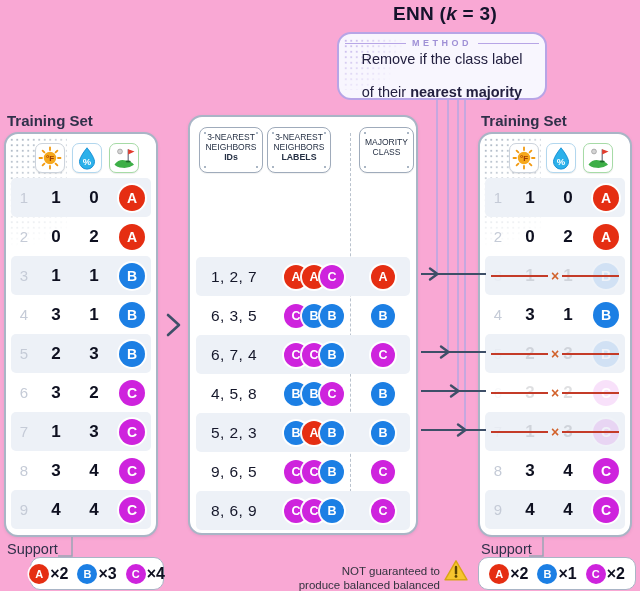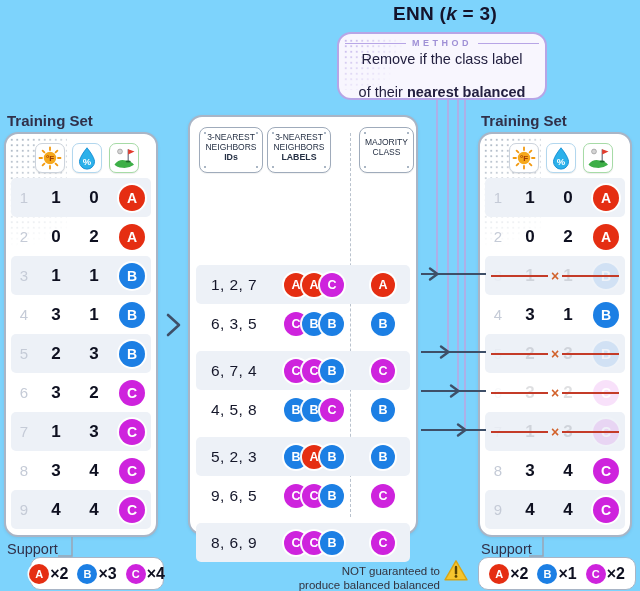--- a/index.html
+++ b/index.html
@@ -4,21 +4,21 @@
 <style>
   :root{
     --class-a:#e52e12; --class-b:#1c7fe4; --class-c:#ce23dd;
     --strike:#c43b28; --cross:#d2622c; --arrow:#3e4f68;
     --panel-border:#a9b5c6; --stripe:#edf1f7; --ink:#0e1020;
     --rownum:#c5cbd7; --navy:#30304a;
     --method-border:#b7a5e6; --method-bg:#f8f6fe; --method-accent:#9f90d6;
   }
   *{margin:0;padding:0;box-sizing:border-box;}
   html,body{background:#fff;}
-  #canvas{position:relative;width:640px;height:591px;background:#7dd3fc;overflow:hidden;
+  #canvas{position:relative;width:640px;height:591px;background:#f9a8d4;overflow:hidden;
     font-family:"Liberation Sans",sans-serif;color:var(--ink);}
 
   
   .title{position:absolute;left:320px;top:3px;width:250px;text-align:center;
     font-size:19px;font-weight:600;color:#14132b;letter-spacing:.3px;}
   .title .k{font-style:italic;font-weight:600;}
   .method-box{position:absolute;left:337px;top:32px;width:210px;height:68px;
     border:2px solid var(--method-border);border-radius:14px;background:var(--method-bg);}
   .method-head{position:absolute;top:4px;left:6px;right:6px;display:flex;align-items:center;gap:6px;}
   .method-head .dash{flex:1;border-top:1.5px solid var(--method-border);}
@@ -81,21 +81,21 @@
   .rivets{position:absolute;inset:0;border-radius:8px;pointer-events:none;
     background:
       radial-gradient(circle at 5px 5px,#aab6c4 1px,transparent 1.4px),
       radial-gradient(circle at calc(100% - 5px) 5px,#aab6c4 1px,transparent 1.4px),
       radial-gradient(circle at 5px calc(100% - 5px),#aab6c4 1px,transparent 1.4px),
       radial-gradient(circle at calc(100% - 5px) calc(100% - 5px),#aab6c4 1px,transparent 1.4px);}
   .vsep{position:absolute;left:160px;top:16px;bottom:16px;border-left:1.5px dashed #b9c2cd;}
   .mrows{position:absolute;left:6px;right:6px;top:140px;}
   .mrow{position:relative;height:39px;display:grid;grid-template-columns:76px 84px 1fr;
     align-items:center;border-radius:5px;}
-  .mrow.alt{background:var(--stripe);margin-top:8px;}
+  .mrow.alt{background:var(--stripe);}
   .mids{font-size:15.5px;color:#15172a;text-align:center;letter-spacing:.4px;}
   .mlabels{display:flex;justify-content:center;}
   .mlabels .chip{width:24px;height:24px;font-size:12.5px;}
   .mlabels .chip + .chip{margin-left:-6px;}
   .mmaj{display:flex;justify-content:center;}
   .mmaj .chip{width:24px;height:24px;font-size:12.5px;}
 
   
   .support-label{position:absolute;font-size:14.5px;font-weight:500;color:var(--navy);text-align:right;}
   .support-label.l{left:7px;top:541px;}
@@ -126,21 +126,21 @@
   <div class="method-box">
     <div class="halftone purple" style="left:4px;top:4px;width:62px;height:52px;"></div>
     <div class="method-head">
       <span class="dash"></span>
       <span class="lbl">METHOD</span>
       <span class="dash"></span>
     </div>
     <div class="method-text">
       <span>Remove if the class label</span><br>
       <br>
-      <span>of their </span><b>nearest balanced</b>
+      <span>of their </span><b>nearest majority</b>
     </div>
   </div>
 
   <div class="tset-label l">Training Set</div>
   <div class="panel left">
     <div class="halftone" style="left:3px;top:3px;width:58px;height:130px;"></div>
     <div class="icon-box temp">
       <svg width="24" height="24" viewBox="0 0 24 24">
         <g stroke="#f2990f" stroke-width="1.8" stroke-linecap="round">
           <line x1="12" y1="1.5" x2="12" y2="4"></line>

